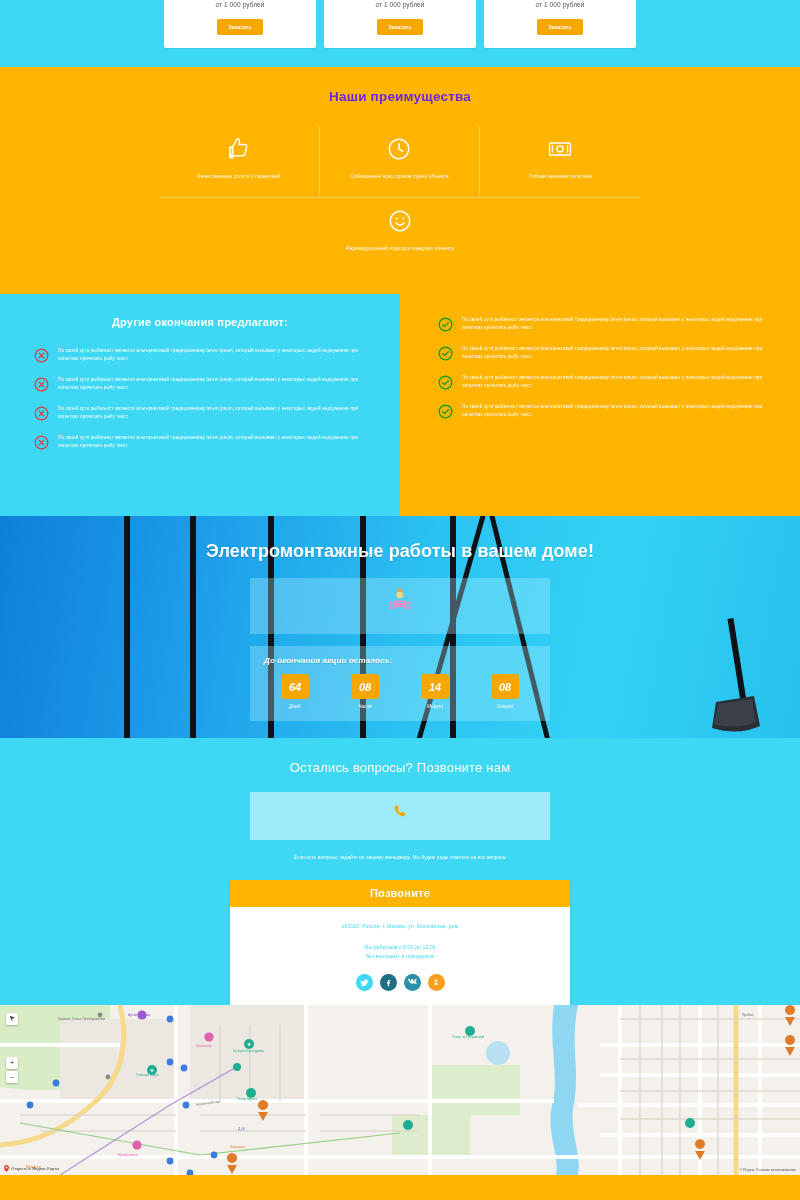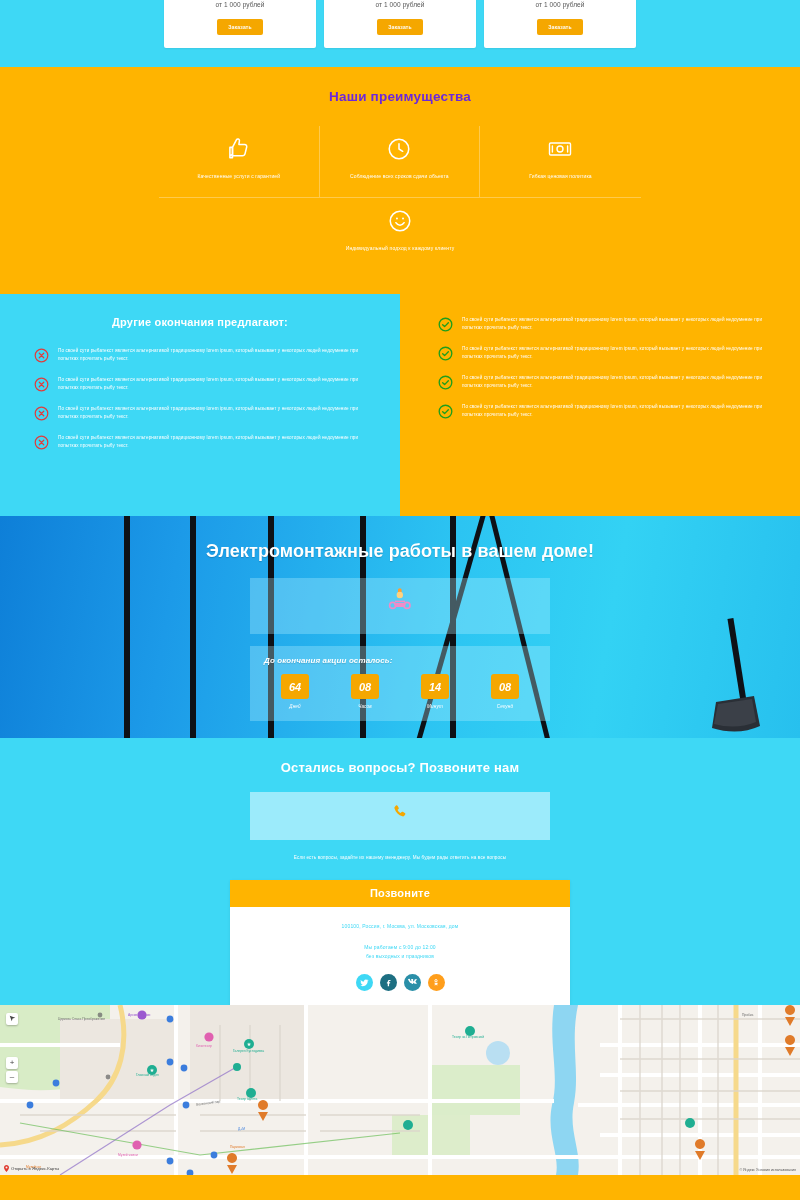--- a/index.html
+++ b/index.html
@@ -209,21 +209,21 @@
     display: flex; align-items: center; justify-content: center;
   }
   .cd-unit { color: #fff; font-size: 4.6px; letter-spacing: .15px; }
 
   
   .call { background: #3ed8f5; padding: 22px 0 20px 0; }
   .call-title {
     text-align: center;
     color: #fff;
     font-size: 13px;
-    font-weight: bold;
+    font-weight: normal;
     letter-spacing: .2px;
     margin-bottom: 17px;
   }
   .call-box {
     width: 300px;
     margin: 0 auto;
     background: rgba(220,248,255,.6);
     padding: 11px 0 13px 0;
     text-align: center;
   }

